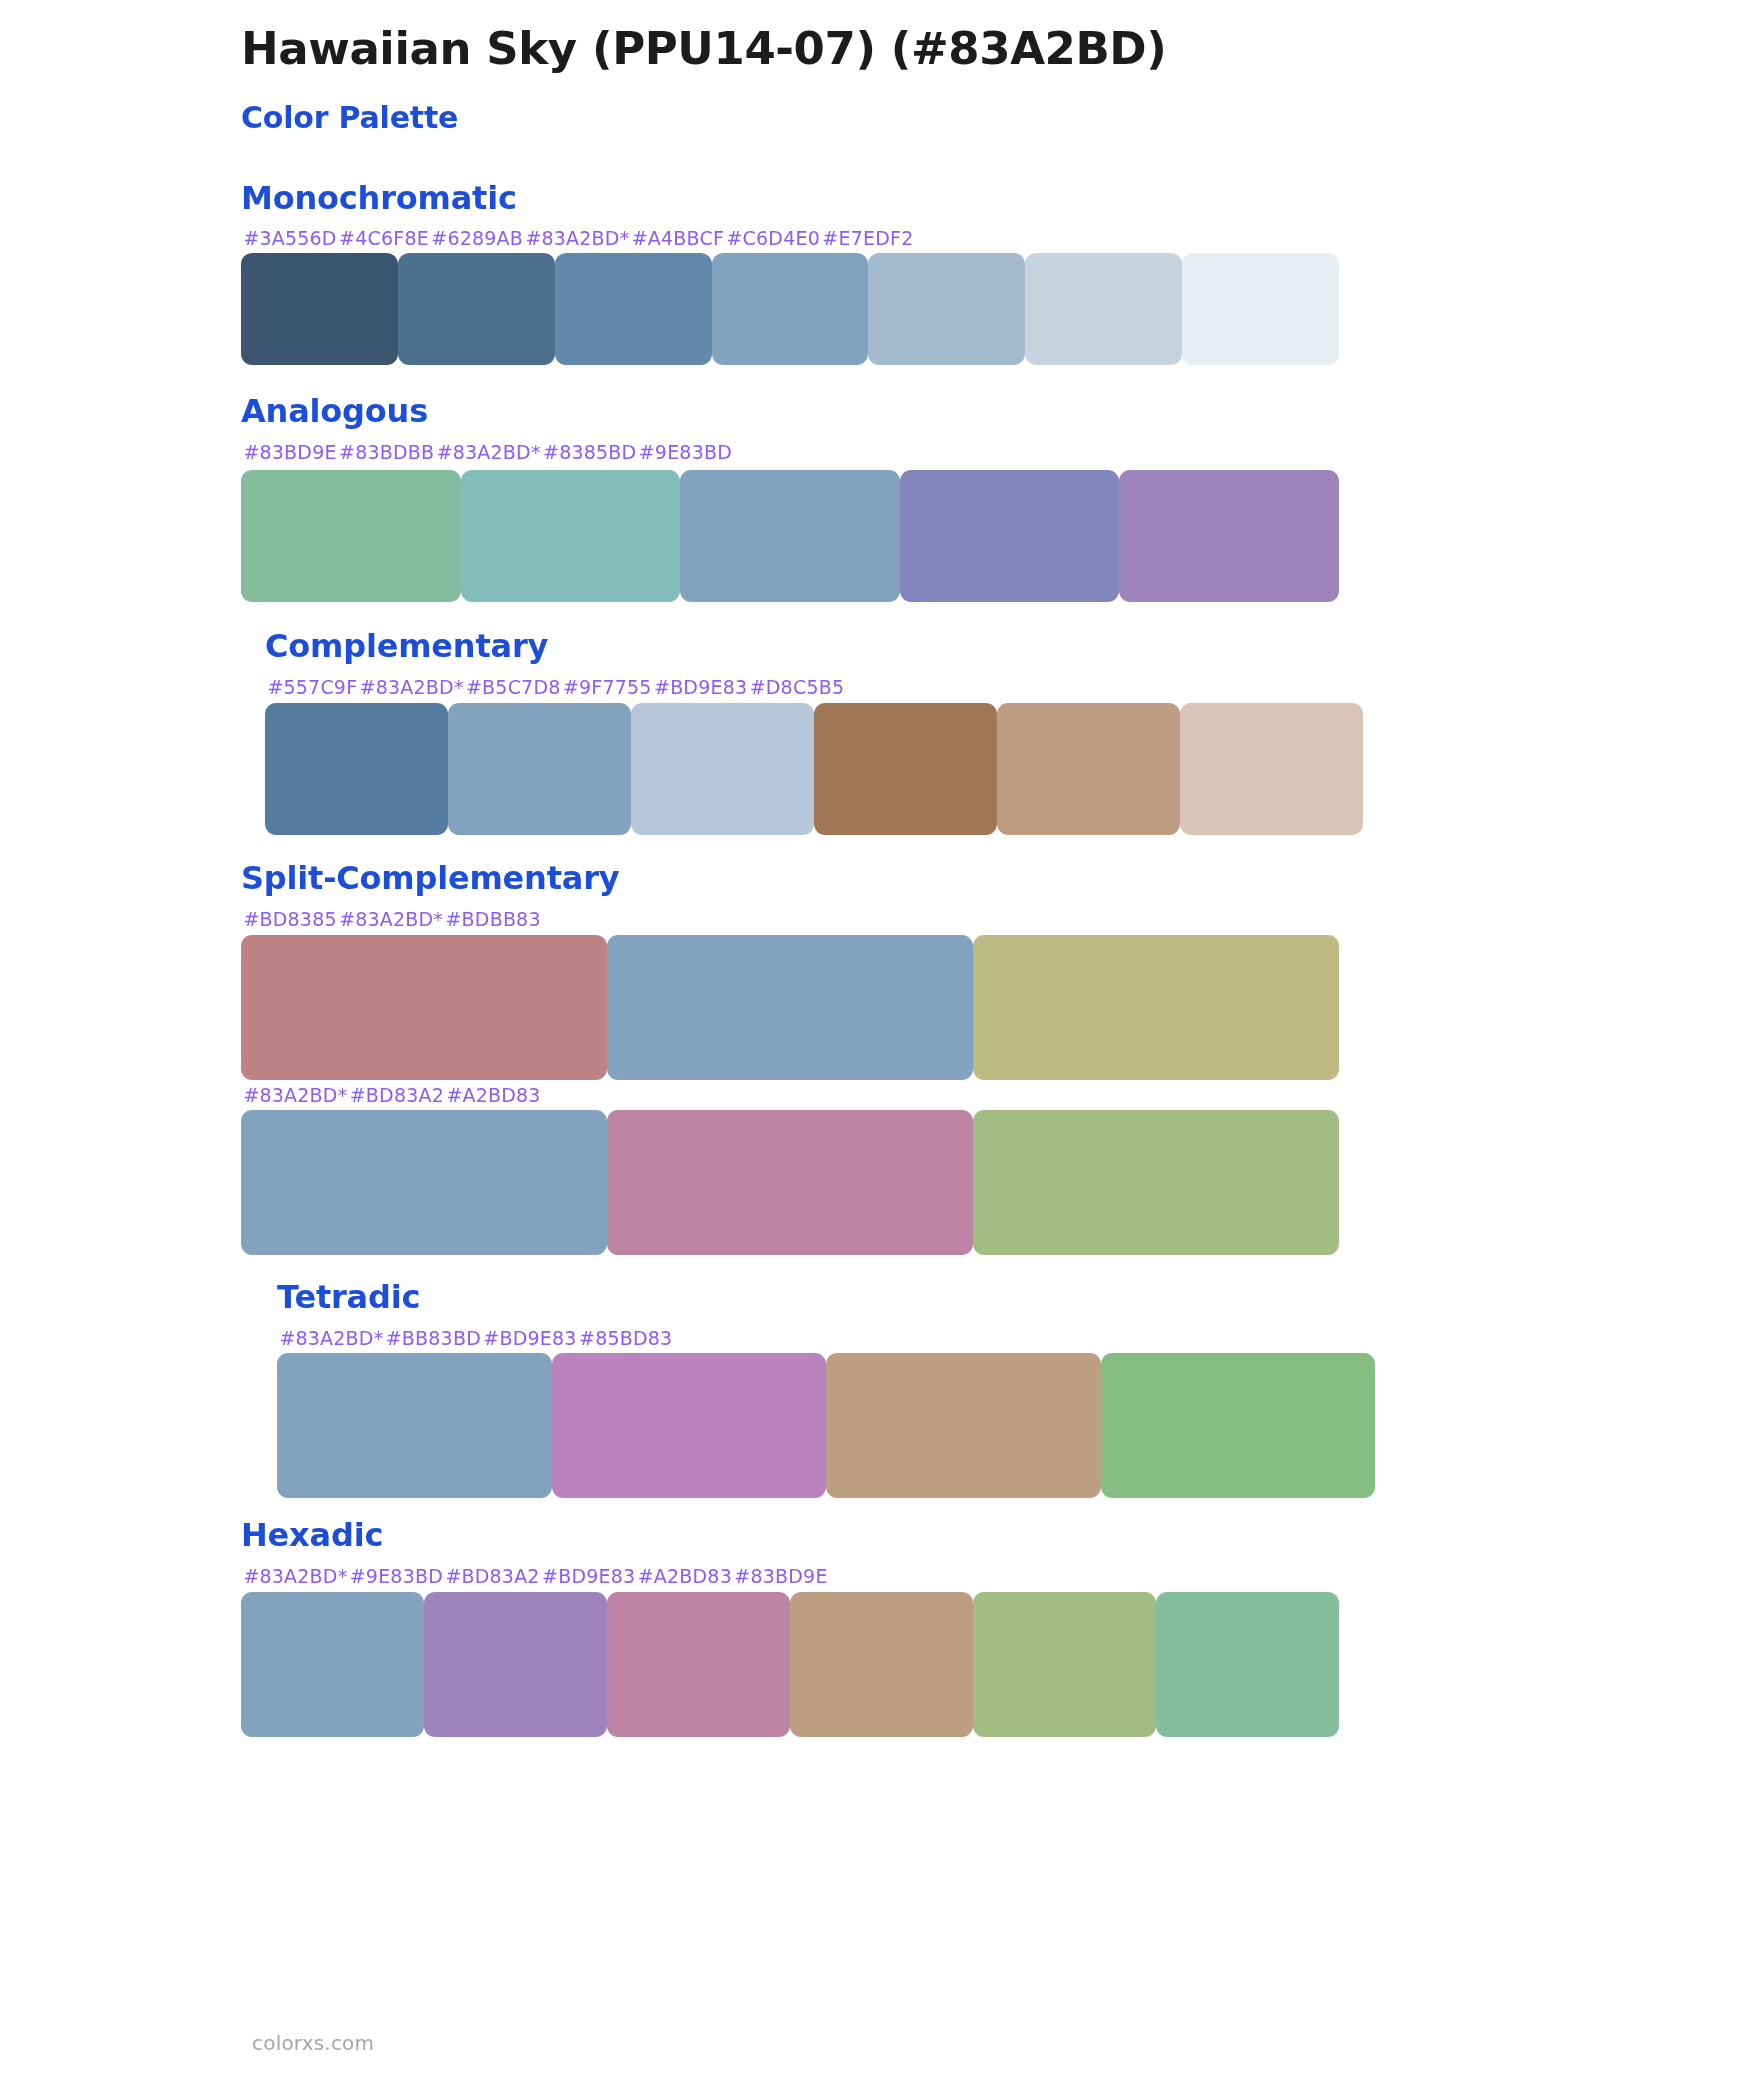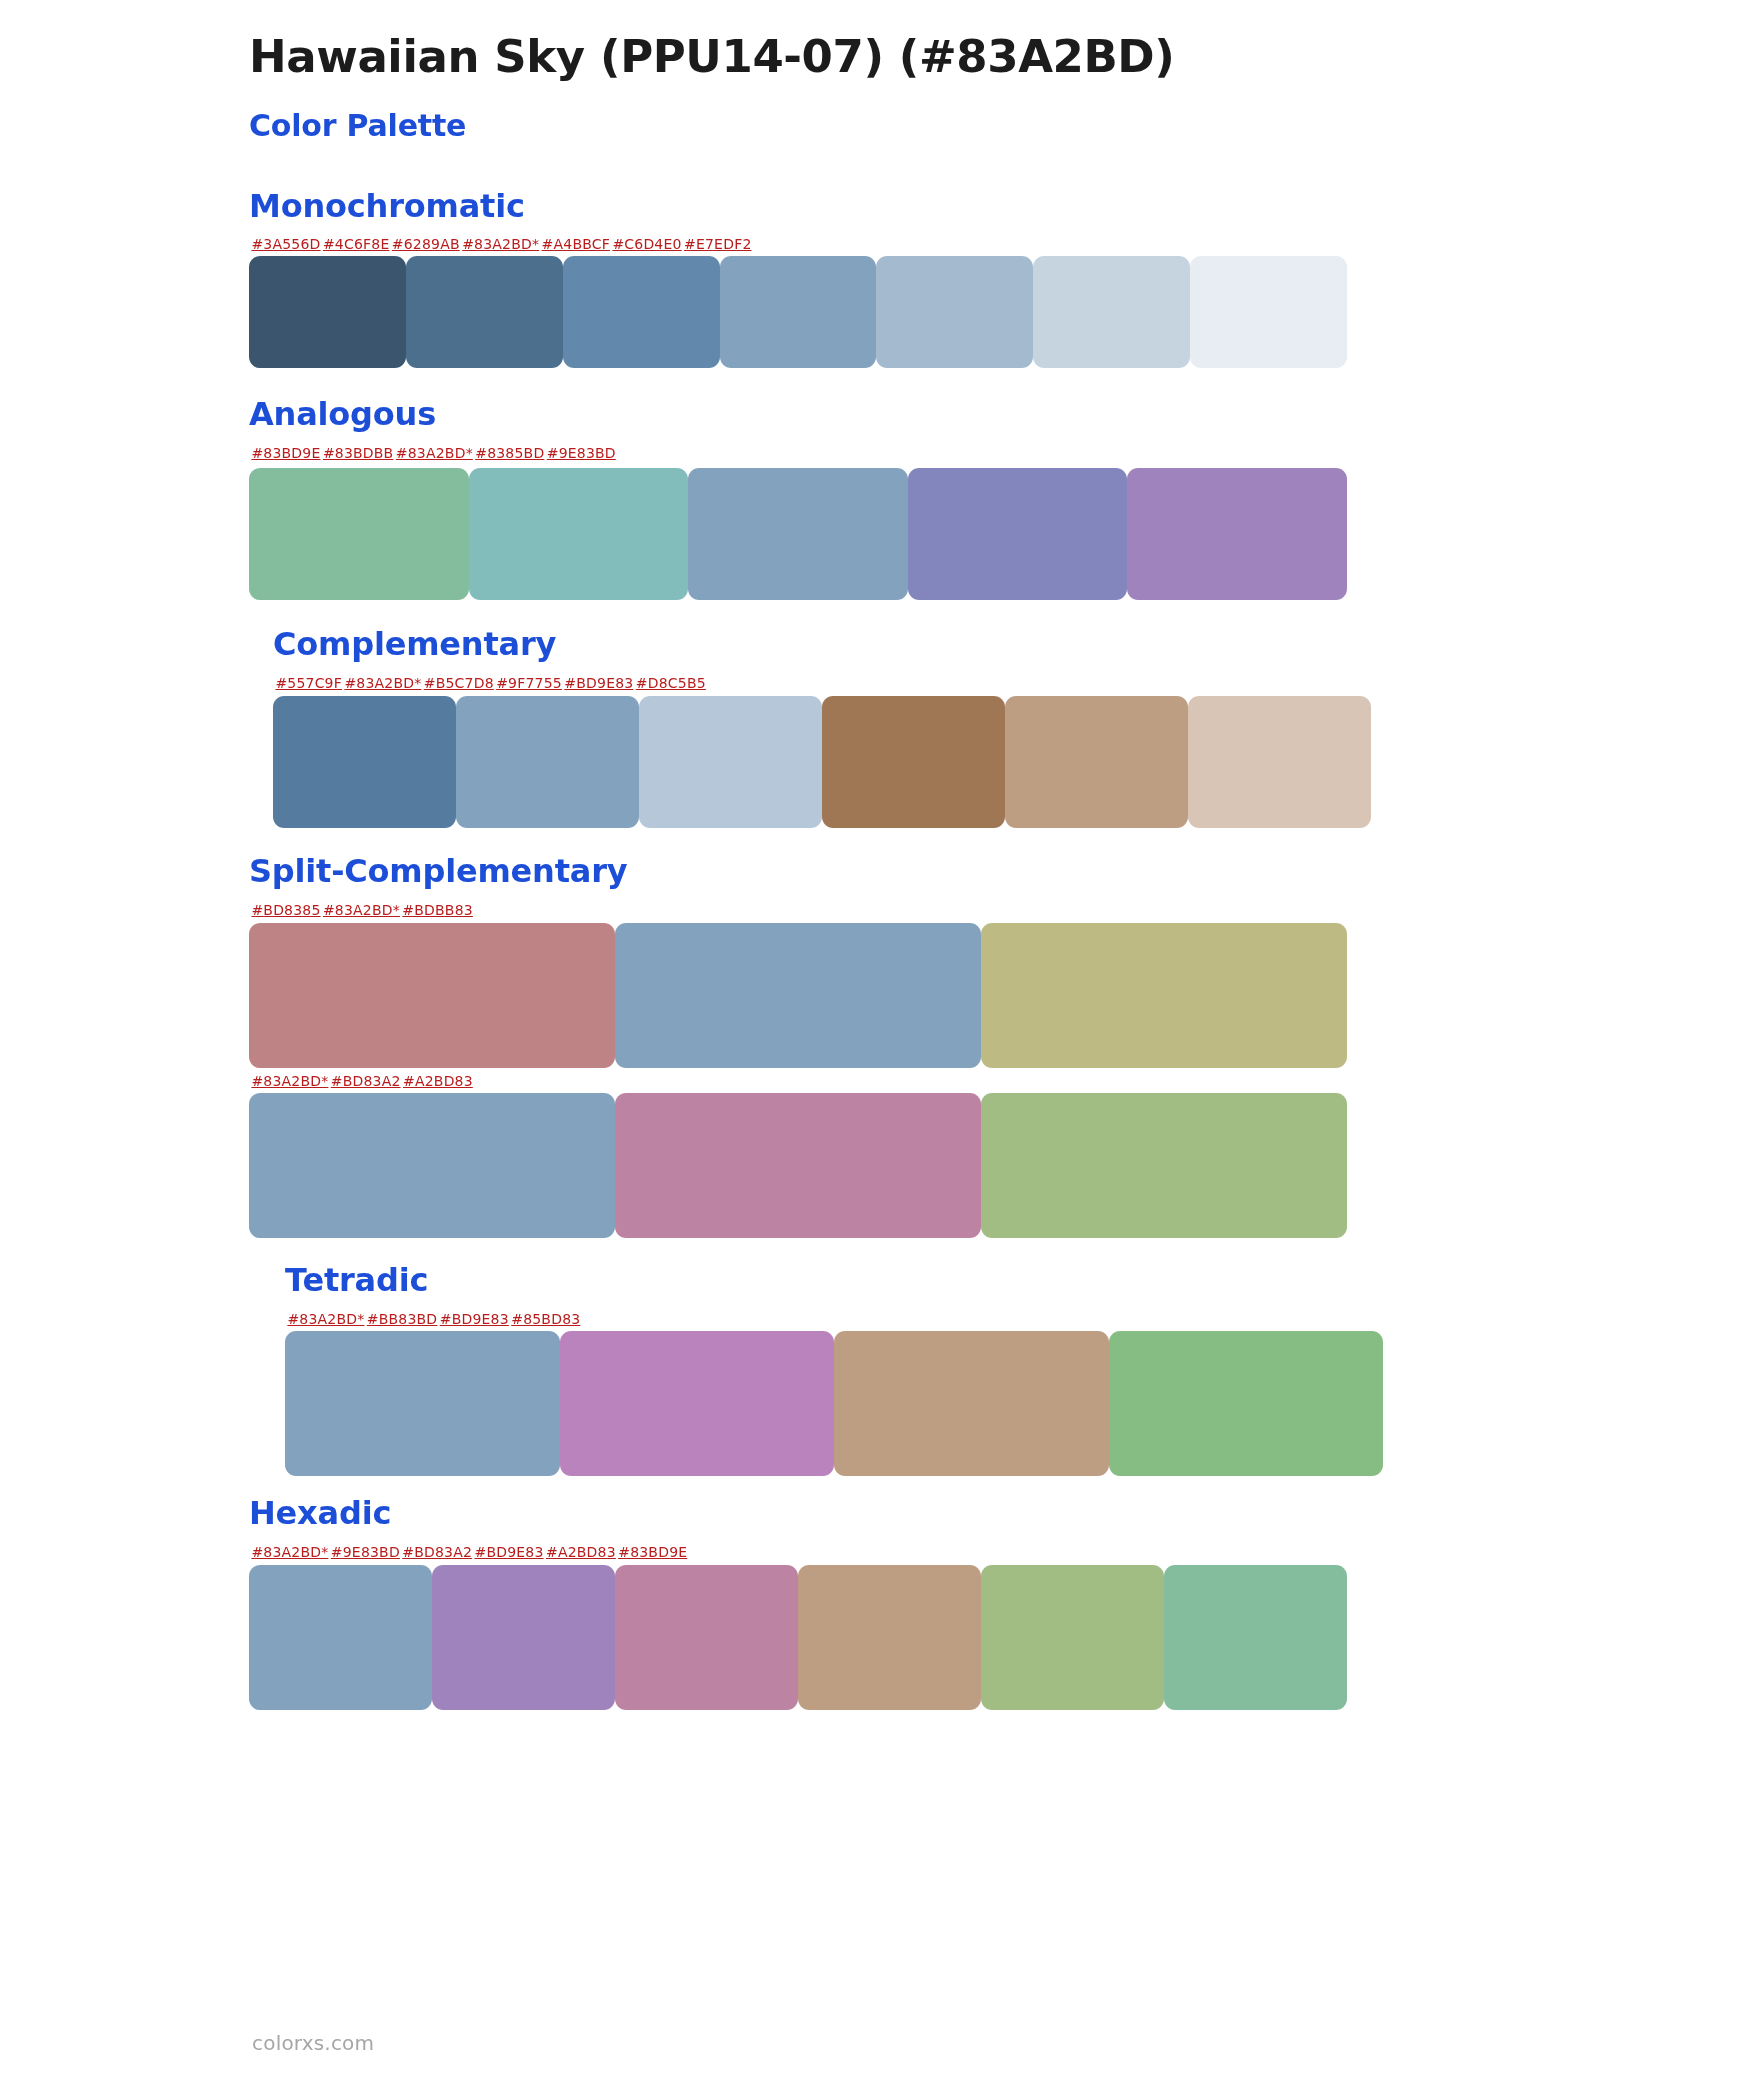--- a/index.html
+++ b/index.html
@@ -14,21 +14,21 @@
   body {
     font-family: "DejaVu Sans", "Liberation Sans", sans-serif;
     -webkit-font-smoothing: antialiased;
   }
 
   .page {
     position: relative;
     width: 1757px;
     height: 2077px;
     background: #ffffff;
-    padding: 8px;
+    padding: 0;
   }
 
   
   .header {
     padding: 22.4px 0 0 241px;
   }
 
   .page-title {
     font-size: 45px;
     font-weight: 700;
@@ -66,28 +66,27 @@
     margin-bottom: 12.8px;
   }
 
   .swatch-labels {
     display: flex;
     width: 1098px;
     margin-bottom: 5.6px;
   }
 
   .swatch-label {
-    font-size: 14px;
+    font-size: 19px;
     font-weight: 400;
-    color: #b91c1c;
+    color: #8b5cf6;
     letter-spacing: 0.2px;
     white-space: nowrap;
     line-height: 1;
     padding-left: 2.4px;
-    text-decoration: underline;
   }
 
   .swatch-row {
     display: flex;
     width: 1098px;
     align-items: stretch;
   }
 
   .swatch {
     border-radius: 11.2px;

